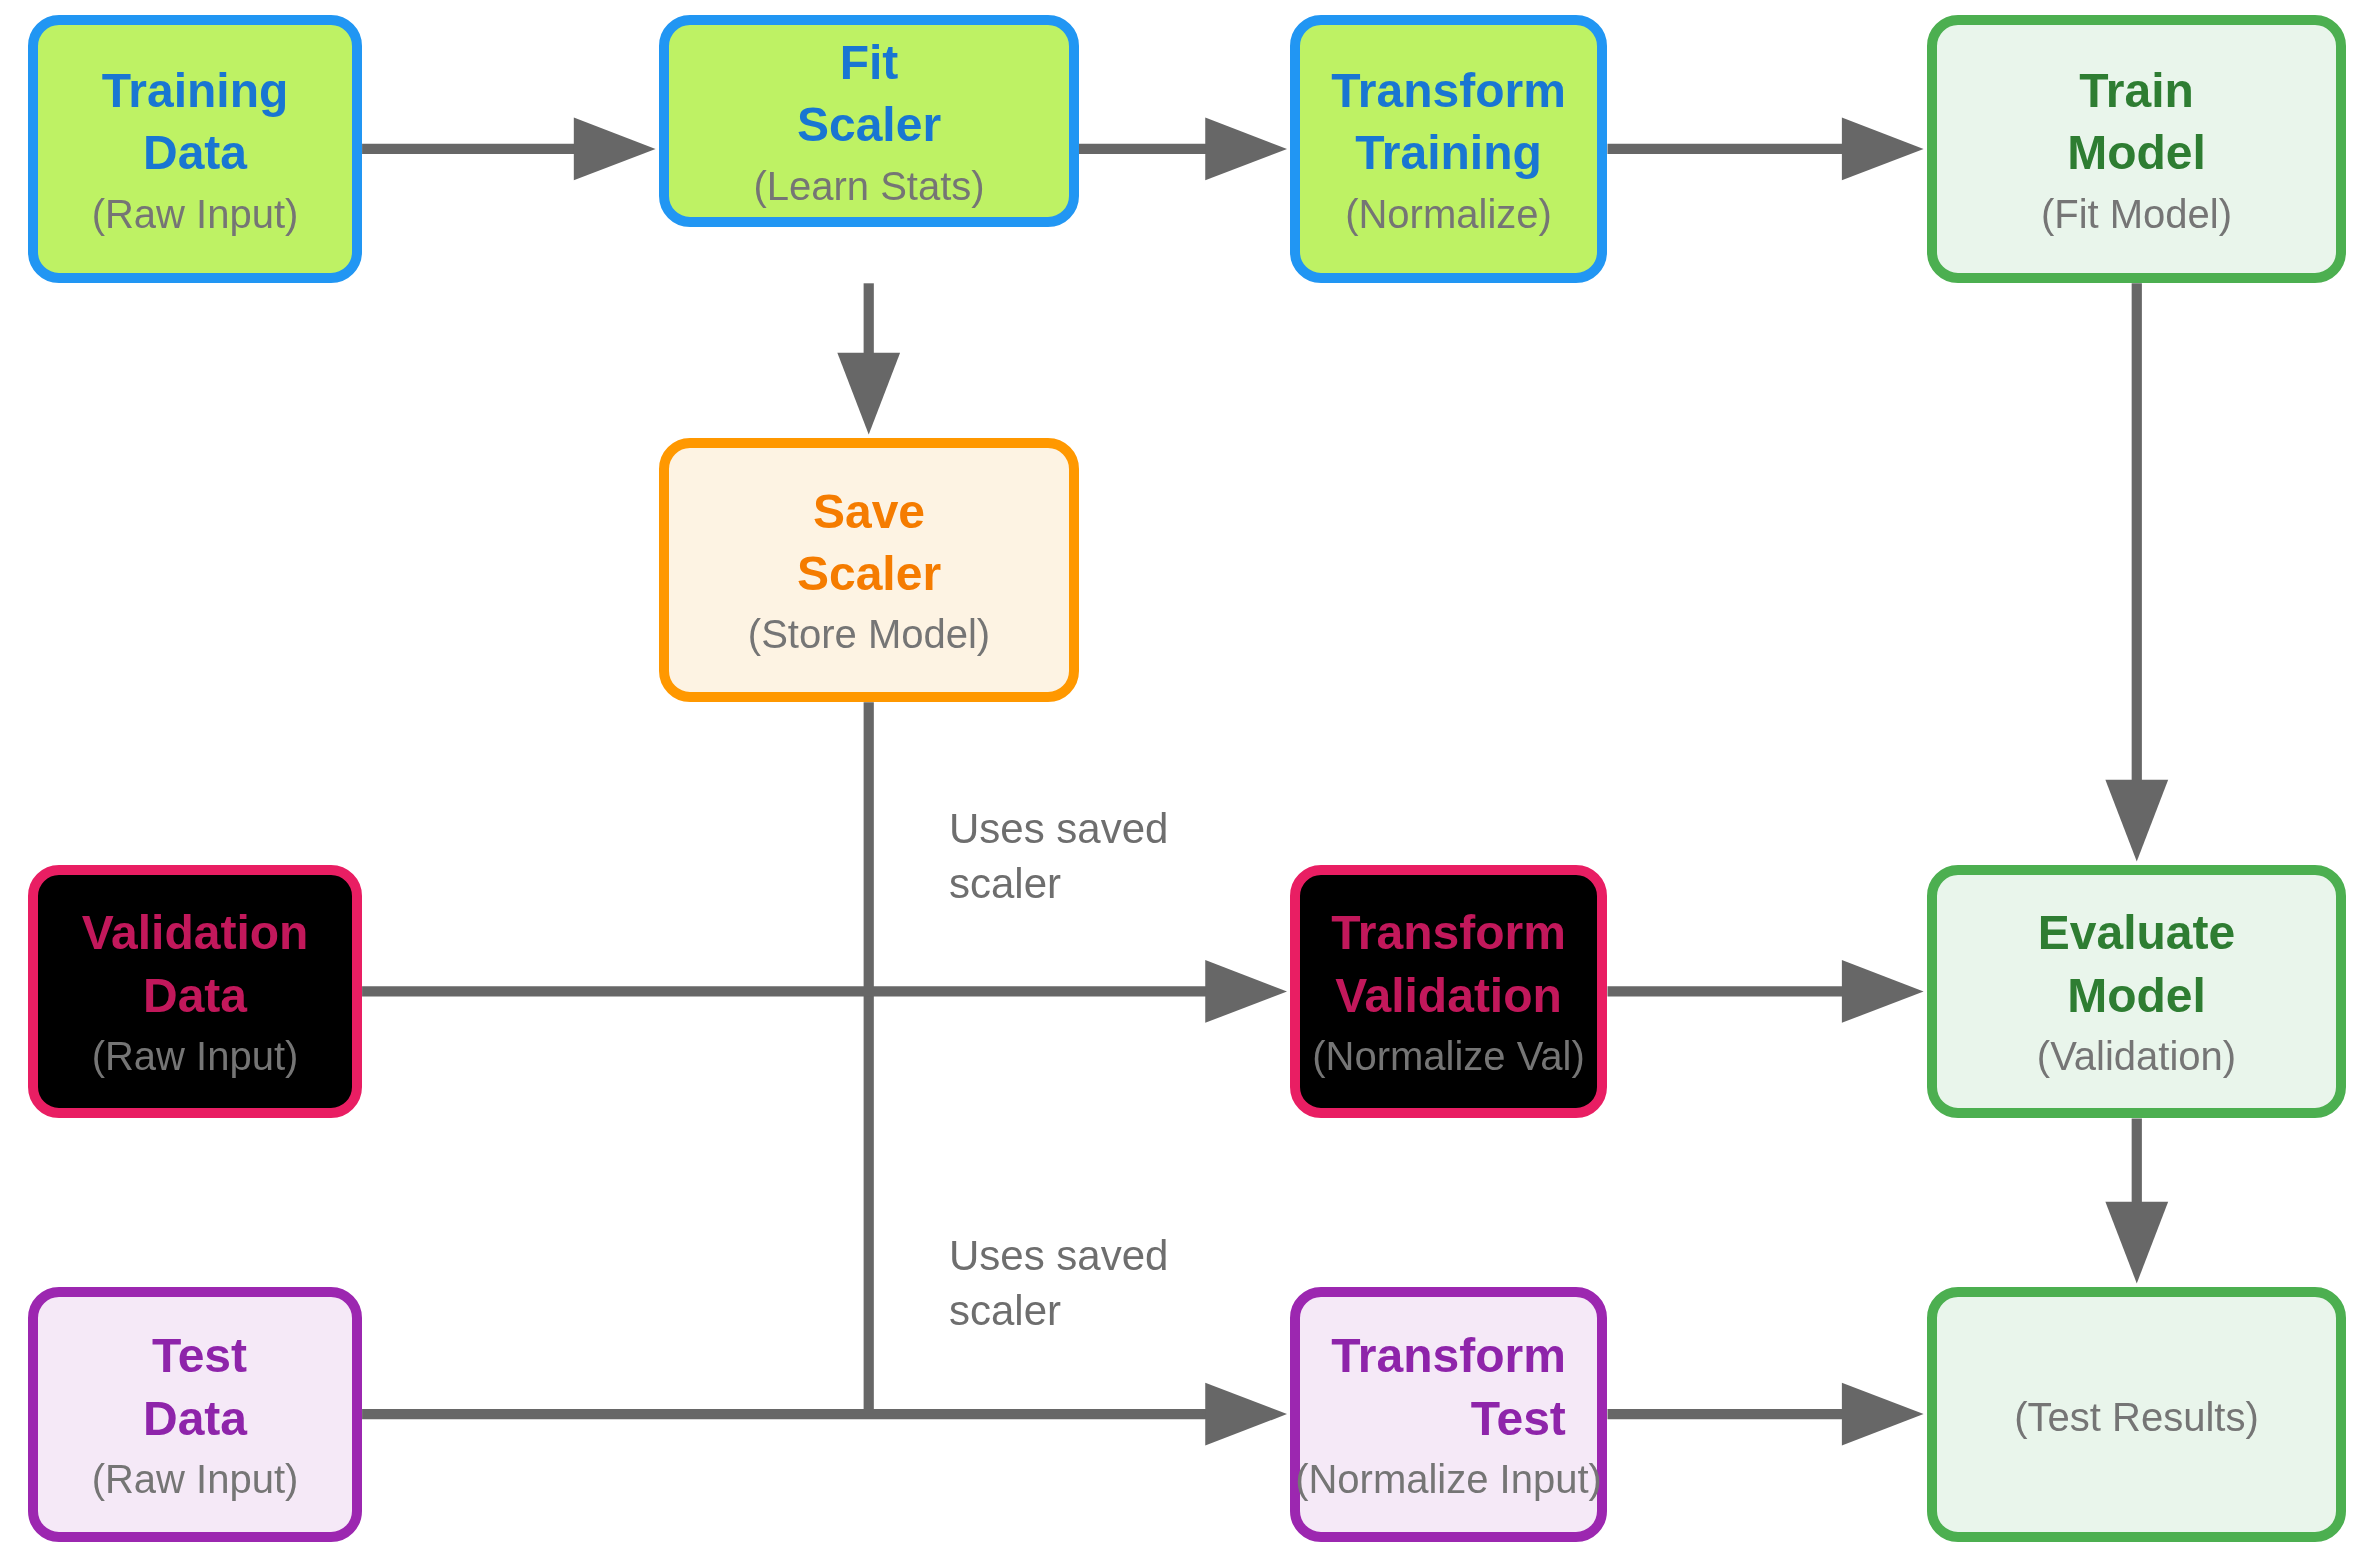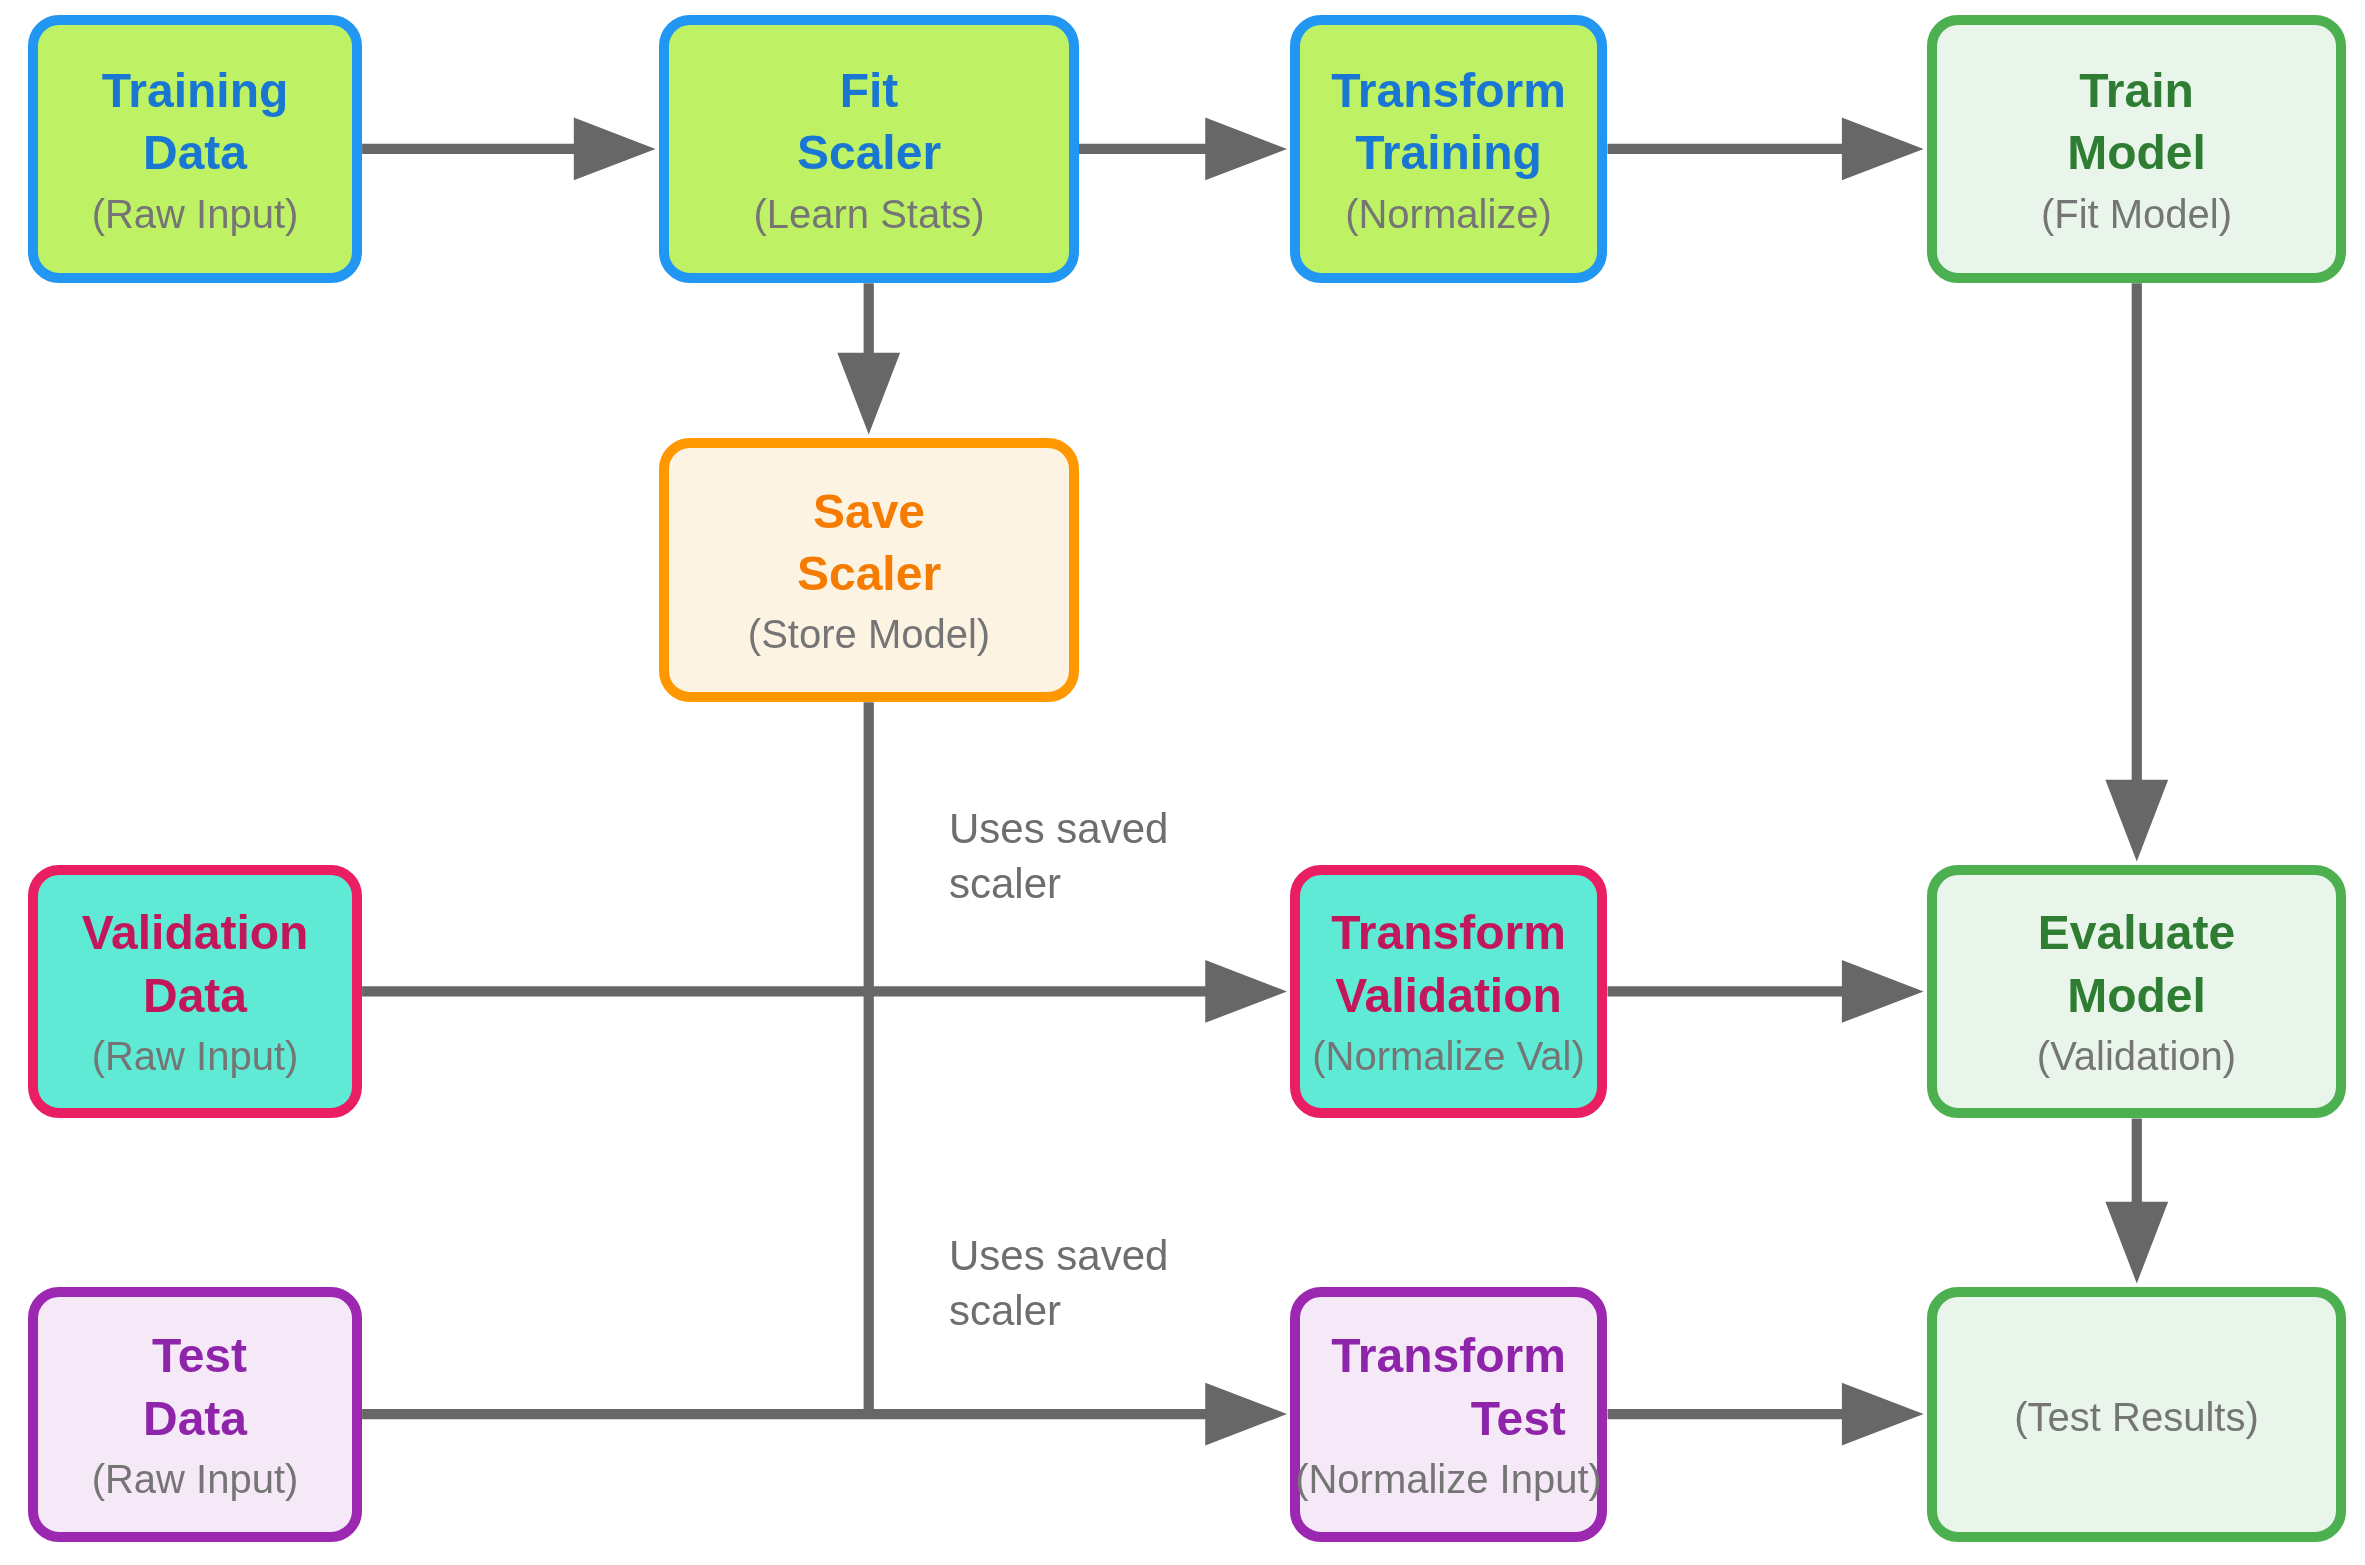--- a/index.html
+++ b/index.html
@@ -41,21 +41,21 @@
     color: #757575;
     margin-top: 4px;
     white-space: nowrap;
   }
   .theme-blue   { background: #bef264; border-color: #2196f3; }
   .theme-blue   .title { color: #1976d2; }
   .theme-green  { background: #e9f5eb; border-color: #4caf50; }
   .theme-green  .title { color: #2e7d32; }
   .theme-orange { background: #fdf3e3; border-color: #ff9800; }
   .theme-orange .title { color: #f57c00; }
-  .theme-pink   { background: #5eead4; border-color: #e91e63; }
+  .theme-pink   { background: #000000; border-color: #e91e63; }
   .theme-pink   .title { color: #c2185b; }
   .theme-purple { background: #f5e9f7; border-color: #9c27b0; }
   .theme-purple .title { color: #8e24aa; text-align: right; }
   .annotation {
     position: absolute;
     font-size: 42px;
     line-height: 1.32;
     color: #6e6e6e;
     white-space: nowrap;
   }
@@ -88,21 +88,21 @@
       <polygon points="2635,1937 2523,1980 2523,1894" fill="#676767"></polygon>
     </svg>
   <div id="nodes-layer">
       <div class="node theme-blue" style="left: 28px; top: 15.3px; width: 334px; height: 268px;">
         <div class="title">
           <div>Training</div>
           <div>Data</div>
         </div>
         <div class="subtitle">(Raw Input)</div>
       </div>
-      <div class="node theme-blue" style="left: 659px; top: 15.3px; width: 420px; height: 268px; justify-content: center;">
+      <div class="node theme-blue" style="left: 659px; top: 15.3px; width: 420px; height: 212px; justify-content: center;">
         <div class="title">
           <div>Fit</div>
           <div>Scaler</div>
         </div>
         <div class="subtitle">(Learn Stats)</div>
       </div>
       <div class="node theme-blue" style="left: 1290px; top: 15.3px; width: 317px; height: 268px;">
         <div class="title">
           <div>Transform</div>
           <div>Training</div>

